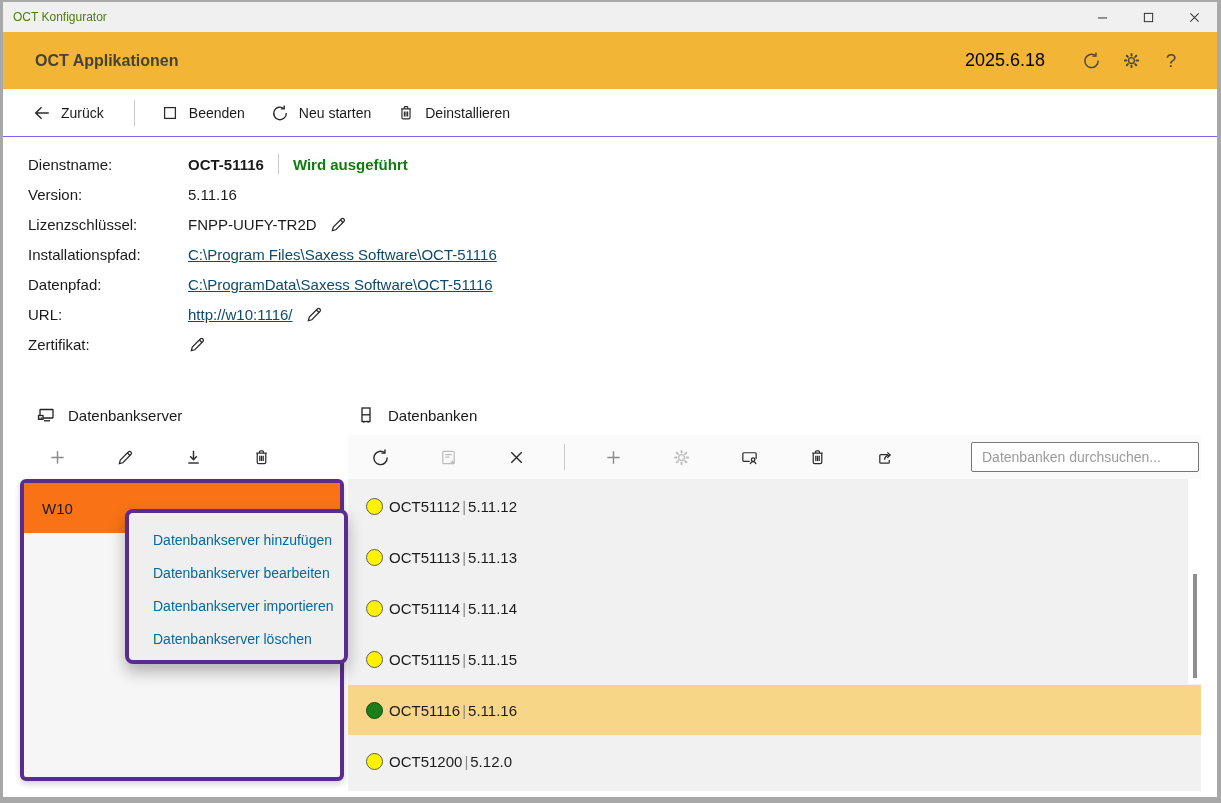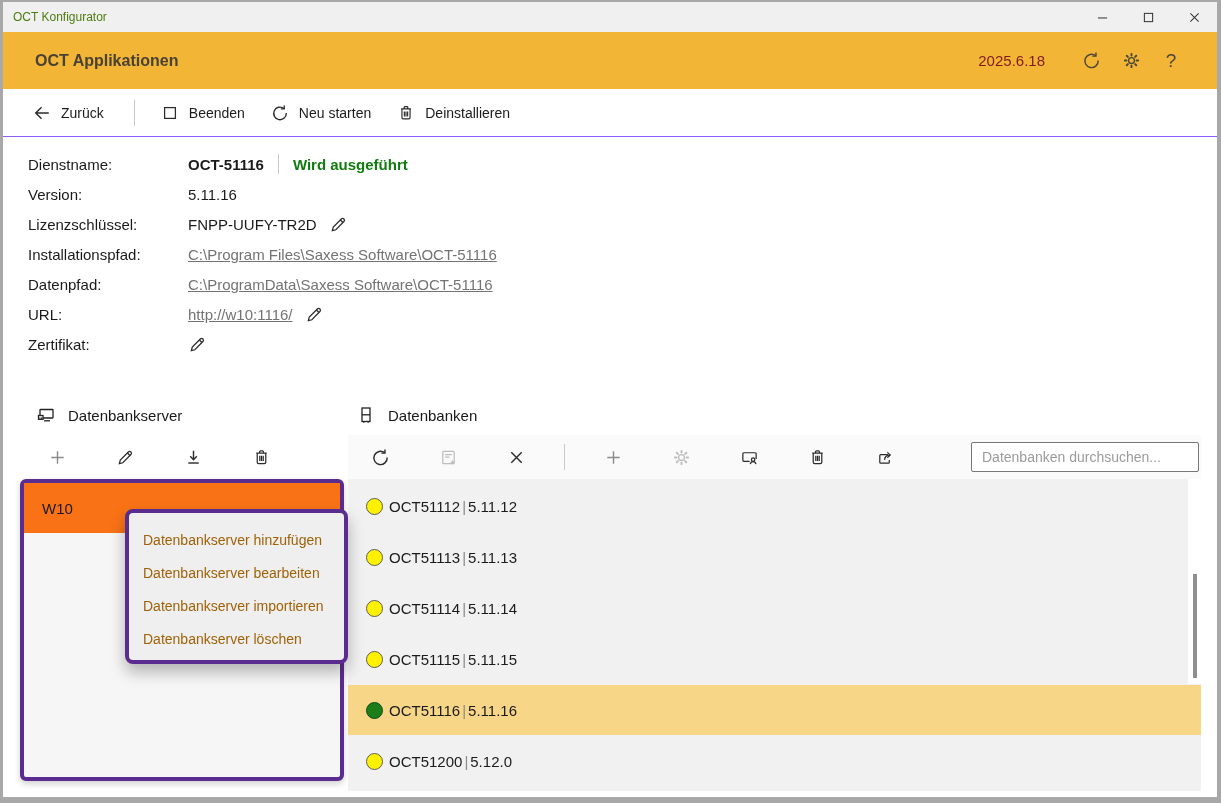--- a/index.html
+++ b/index.html
@@ -10,38 +10,38 @@
     overflow:hidden;
   }
   
   .titlebar { height:30px; background:#f0f0f0; display:flex; align-items:center; }
   .titlebar-text { font-size:12px; color:#4d7c0f; padding-left:10px; flex:1; }
   .win-btn { width:46px; height:30px; display:flex; align-items:center; justify-content:center; color:#333; }
   .win-btn svg { width:11px; height:11px; stroke:#333; stroke-width:1.1; fill:none; }
   
   .header { height:57px; background:#F2B535; display:flex; align-items:center; padding:0 26px 0 32px; }
   .header-title { font-size:16px; font-weight:bold; color:#474235; flex:1; }
-  .header-date { font-size:15px; color:#7f1d1d; margin-right:26px; }
+  .header-date { font-size:18px; color:#000000; margin-right:26px; }
   .header-icon { width:40px; height:40px; display:flex; align-items:center; justify-content:center; color:#4a463a; }
   .header-icon svg { width:19px; height:19px; }
   .q-glyph { font-size:19px; color:#4a463a; font-weight:400; }
   
   .actionbar { height:48px; background:#fff; border-bottom:1px solid #8b5cf6; display:flex; align-items:center; padding-left:30px; }
   .action { display:flex; align-items:center; gap:10px; font-size:14px; color:#1b1b1b; margin-right:26px; cursor:default; }
   .action svg { width:18px; height:18px; color:#2b2b2b; }
   .abar-div { width:1px; height:26px; background:#c9c9c9; margin:0 26px 0 4px; }
   
   .details { padding:12px 0 0 25px; height:258px; }
   .drow { height:30px; display:flex; align-items:center; font-size:15px; color:#1a1a1a; }
   .dlabel { width:160px; color:#1a1a1a; }
   .dval { display:flex; align-items:center; gap:12px; }
   .bold { font-weight:bold; }
   .vdiv { width:1px; height:20px; background:#c9c9c9; margin:0 2px; }
   .status-green { color:#107C10; font-weight:bold; }
-  .glink { color:#737373; text-decoration:underline; }
+  .glink { color:#0c4a6e; text-decoration:underline; }
   .pencil { width:19px; height:19px; color:#2b2b2b; cursor:pointer; }
   
   .panels { position:relative; height:410px; background:#fff; }
   .panel-head { position:absolute; display:flex; align-items:center; gap:12px; font-size:15px; color:#191919; }
   .panel-head svg { width:20px; height:20px; color:#222; }
   .servers-head { left:33px; top:10px; }
   .db-head { left:353px; top:10px; }
   .srv-toolbar { position:absolute; left:18px; top:40px; width:323px; height:44px; background:#fff; display:flex; align-items:center; padding-left:16px; gap:28px; }
   .db-toolbar { position:absolute; left:345px; top:40px; width:853px; height:44px; background:#fafafa; display:flex; align-items:center; padding-left:12px; gap:28px; }
   .tbtn { width:40px; height:34px; display:flex; align-items:center; justify-content:center; color:#2b2b2b; cursor:pointer; }
@@ -49,21 +49,21 @@
   .tbtn.gray { color:#8a8a8a; }
   .tbtn.disabled { color:#bdbdbd; cursor:default; }
   .tb-div { width:1px; height:26px; background:#c9c9c9; }
   .search-box { position:absolute; right:2px; top:7px; width:228px; height:30px; border:1px solid #767676; border-radius:2px; background:#fff; font-size:14px; color:#444; padding:0 10px; font-family:"Liberation Sans",sans-serif; }
   .search-box::placeholder { color:#9b9b9b; }
   
   .srv-list { position:absolute; left:17px; top:84px; width:324px; height:302px; background:#f6f6f6; border:4px solid #5B2C8F; border-radius:6px; box-shadow:0 3px 6px rgba(0,0,0,.18); }
   .srv-row { height:50px; background:#f97316; display:flex; align-items:center; padding-left:18px; font-size:15px; color:#1a1a1a; }
   
   .ctx-menu { position:absolute; left:122px; top:114px; width:223px; height:155px; border:4px solid #5B2C8F; border-radius:8px; background:#efefef; box-shadow:0 8px 16px rgba(0,0,0,.28); padding:10px 0 0 0; z-index:5; }
-  .ctx-item { height:33px; display:flex; align-items:center; padding-left:14px; font-size:14px; color:#a16207; cursor:pointer; }
+  .ctx-item { height:33px; display:flex; align-items:center; padding-left:24px; font-size:14px; color:#0369a1; cursor:pointer; }
   
   .db-list { position:absolute; left:345px; top:84px; width:853px; height:312px; background:#f1f1f1; padding-top:2px; }
   .db-row { height:50px; margin-bottom:1px; display:flex; align-items:center; padding-left:18px; gap:6px; font-size:15px; color:#1b1b1b; }
   .db-row.selected { background:#F8D688; position:relative; z-index:2; }
   .dot { width:17px; height:17px; border-radius:50%; flex:0 0 auto; }
   .dot.yellow { background:#FFF100; border:1px solid #5e5e5e; }
   .dot.green { background:#1B7E1B; border:1px solid #0f4d0f; }
   .pipe { color:#8a8a8a; margin:0 -4px; }
   
   .scroll-track { position:absolute; right:0; top:0; width:13px; height:205px; background:#fff; z-index:1; }

